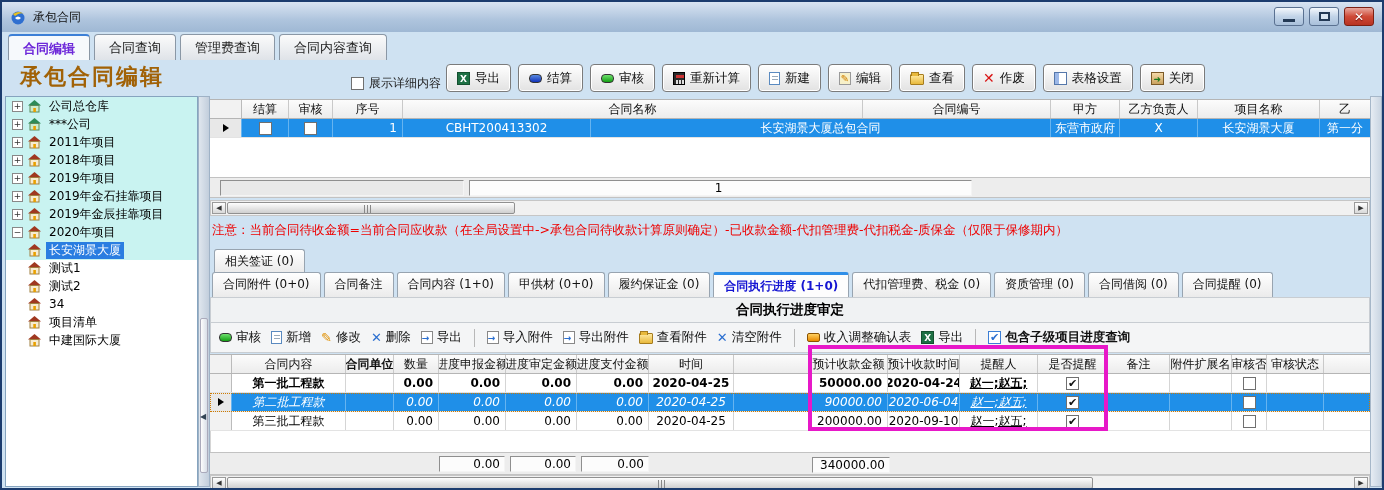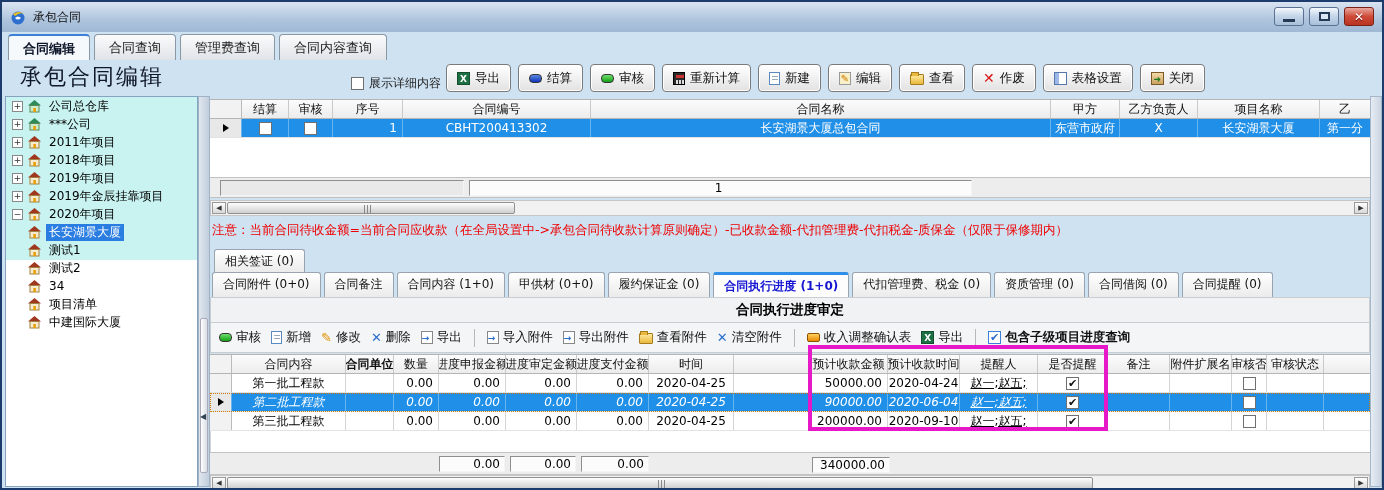--- a/index.html
+++ b/index.html
@@ -14,24 +14,24 @@
   .win-btns{position:absolute;right:8px;top:5px;display:flex;gap:5px;}
   .wbtn{width:30px;height:19px;border:1px solid #5a7191;border-radius:3px;background:linear-gradient(#f4f8fc,#c2d4e8 50%,#a9c0da);display:flex;align-items:center;justify-content:center;}
   .wbtn.close{background:linear-gradient(#e8a9a0,#cf4a38 50%,#b83322);border-color:#7c2013;}
   .glyph-min{width:12px;height:3px;background:#243a55;margin-top:8px;}
   .glyph-max{width:11px;height:9px;border:2px solid #243a55;background:#dbe7f2;}
   .glyph-close{color:#fff;font-size:12px;font-weight:bold;line-height:1;text-shadow:0 1px 1px #600;}
 
   
   #main-tabs{left:6px;top:32px;height:26px;display:flex;gap:4px;}
   .mtab{padding:4px 14px 0 14px;height:26px;font-size:13px;border:1px solid #8a97a5;border-bottom:none;border-radius:4px 4px 0 0;background:linear-gradient(#fbfbfb,#dfe3e8);color:#222;}
-  .mtab.active{background:#f6f9fc;color:#0f172a;border-top:2px solid #3c7fd6;font-weight:bold;}
-
-  
-  #page-title{left:18px;top:60px;font-size:22px;font-weight:normal;color:#0f172a;letter-spacing:2px;}
+  .mtab.active{background:#f6f9fc;color:#6d28d9;border-top:2px solid #3c7fd6;font-weight:bold;}
+
+  
+  #page-title{left:18px;top:60px;font-size:22px;font-weight:bold;color:#a16207;letter-spacing:2px;}
   #show-detail{left:349px;top:73px;display:flex;align-items:center;gap:5px;font-size:12px;color:#222;}
   .cb{width:13px;height:13px;border:1px solid #707070;background:#fff;display:inline-flex;align-items:center;justify-content:center;font-size:11px;line-height:1;color:#111;}
   .cb.checked::after{content:"✔";}
   .cb.blue{border-color:#3c7fd6;}
   .cb.blue.checked::after{color:#2b6fd0;}
   #toolbar{left:444px;top:62px;height:28px;display:flex;gap:7px;}
   .tbtn{height:28px;display:inline-flex;align-items:center;gap:5px;padding:0 10px;font-size:12.5px;color:#111;background:linear-gradient(#ffffff,#e2e2e2);border:1px solid #7b7b7b;border-radius:4px;box-shadow:inset 0 0 0 1px #fff;}
 
   
   .ic{display:inline-block;flex:none;}
@@ -252,20 +252,29 @@
         </svg>
         <span class="tlabel">2019年项目</span>
       </div>
     <div class="trow">
         <span class="expander plus"></span>
         <svg class="house" viewBox="0 0 15 14">
           <polygon points="7.5,1 14,6.5 1,6.5" fill="#a03820"></polygon>
           <rect x="3" y="6.5" width="9" height="6.5" fill="#f7ecd0" stroke="#a08040"></rect>
           <rect x="6.3" y="9" width="2.6" height="4" fill="#e8a000"></rect>
         </svg>
+        <span class="tlabel">2019年金石挂靠项目</span>
+      </div>
+    <div class="trow">
+        <span class="expander plus"></span>
+        <svg class="house" viewBox="0 0 15 14">
+          <polygon points="7.5,1 14,6.5 1,6.5" fill="#a03820"></polygon>
+          <rect x="3" y="6.5" width="9" height="6.5" fill="#f7ecd0" stroke="#a08040"></rect>
+          <rect x="6.3" y="9" width="2.6" height="4" fill="#e8a000"></rect>
+        </svg>
         <span class="tlabel">2019年金辰挂靠项目</span>
       </div>
     <div class="trow">
         <span class="expander minus"></span>
         <svg class="house" viewBox="0 0 15 14">
           <polygon points="7.5,1 14,6.5 1,6.5" fill="#a03820"></polygon>
           <rect x="3" y="6.5" width="9" height="6.5" fill="#f7ecd0" stroke="#a08040"></rect>
           <rect x="6.3" y="9" width="2.6" height="4" fill="#e8a000"></rect>
         </svg>
         <span class="tlabel">2020年项目</span>
@@ -330,22 +339,22 @@
     <div class="thumb"></div>
     <div class="arrow">◀</div>
   </div>
   <div id="right-strip" class="abs"></div>
 
   <div class="abs gheader" style="left:208px;top:97px;width:1160px;height:20px;">
     <div class="hc ind" style="width:32px;"></div>
     <div class="hc" style="width:47px;">结算</div>
     <div class="hc" style="width:44px;">审核</div>
     <div class="hc" style="width:70px;">序号</div>
+    <div class="hc" style="width:460px;">合同名称</div>
     <div class="hc" style="width:188px;">合同编号</div>
-    <div class="hc" style="width:460px;">合同名称</div>
     <div class="hc" style="width:69px;">甲方</div>
     <div class="hc" style="width:78px;">乙方负责人</div>
     <div class="hc" style="width:122px;">项目名称</div>
     <div class="hc" style="width:50px;border-right:none;">乙</div>
   </div>
   <div class="abs grow sel" style="left:208px;top:117px;width:1160px;height:19px;">
     <div class="cell ind" style="width:32px;">
         <span class="tri"></span>
       </div>
     <div class="cell" style="width:47px;">
@@ -462,21 +471,21 @@
     <div class="hc" style="width:72px;">预计收款时间</div>
     <div class="hc" style="width:78px;">提醒人</div>
     <div class="hc" style="width:70px;">是否提醒</div>
     <div class="hc" style="width:62px;">备注</div>
     <div class="hc" style="width:62px;">附件扩展名</div>
     <div class="hc" style="width:35px;">审核否</div>
     <div class="hc" style="width:57px;">审核状态</div>
     <div class="hc" style="width:46px;border-right:none;"></div>
   </div>
 
-  <div class="abs grow" style="left:208px;top:372px;width:1160px;height:19px;">
+  <div class="abs grow" style="left:208px;top:372px;width:1160px;height:19px;font-weight:bold;">
     <div class="cell ind" style="width:22px;"></div>
     <div class="cell" style="width:114px;">第一批工程款</div>
     <div class="cell" style="width:48px;"></div>
     <div class="cell num" style="width:45px;">0.00</div>
     <div class="cell num" style="width:67px;">0.00</div>
     <div class="cell num" style="width:71px;">0.00</div>
     <div class="cell num" style="width:72px;">0.00</div>
     <div class="cell" style="width:85px;">2020-04-25</div>
     <div class="cell" style="width:76px;"></div>
     <div class="cell num" style="width:78px;">50000.00</div>

